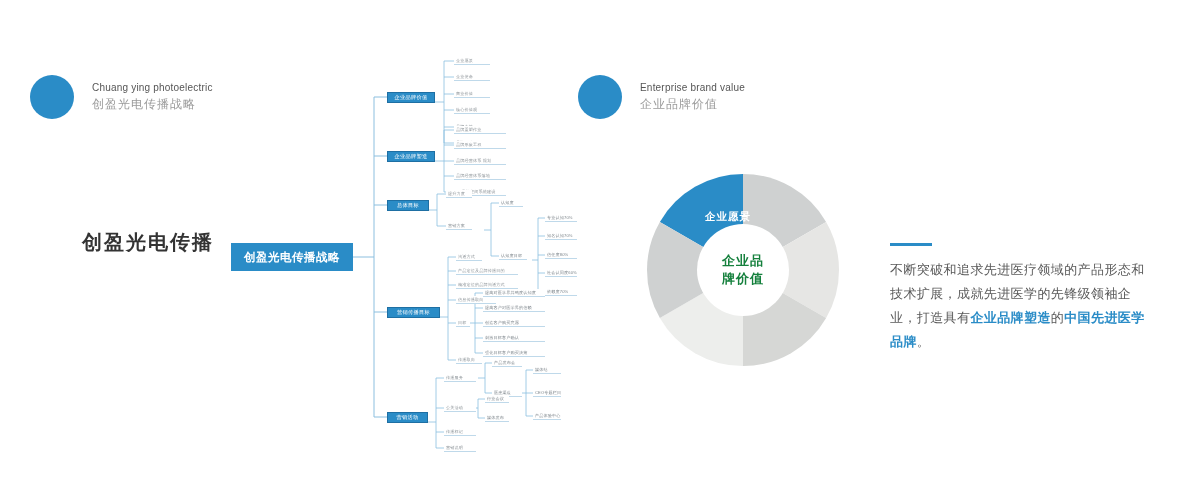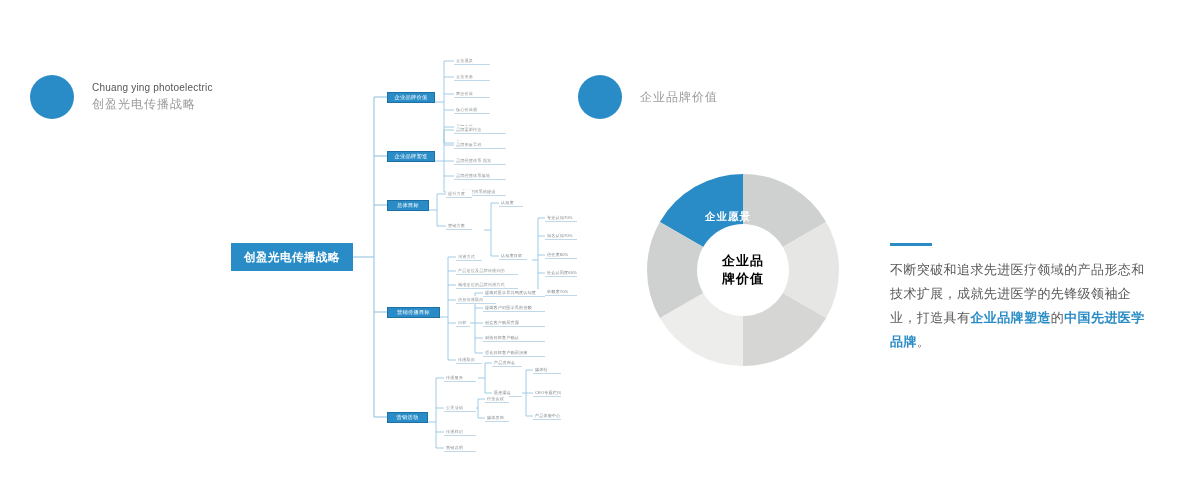--- a/index.html
+++ b/index.html
@@ -81,21 +81,21 @@
   #donut-wrap { position:absolute; left:645px; top:172px; width:196px; height:196px; }
   #donut-label {
     position:absolute; left:60px; top:38px;
     font-size:10.5px; color:#fff; font-weight:bold;
     letter-spacing:1px; white-space:nowrap;
   }
   #donut-center {
     position:absolute; left:50%; top:50%;
     transform:translate(-50%,-50%);
     text-align:center;
-    font-size:13px; font-weight:bold; color:#000000;
+    font-size:13px; font-weight:bold; color:#15803d;
     line-height:1.35; letter-spacing:1px;
     white-space:nowrap;
   }
 
   
   #accent-bar {
     position:absolute; left:890px; top:243px;
     width:42px; height:3px; background:#2a8cc7;
   }
   #para {
@@ -112,25 +112,27 @@
   <div class="hdr-dot"></div>
   <div class="hdr-txt">
     <div class="hdr-en">Chuang ying photoelectric</div>
     <div class="hdr-cn">创盈光电传播战略</div>
   </div>
 </div>
 
 <div class="hdr" id="hdr-right">
   <div class="hdr-dot"></div>
   <div class="hdr-txt">
+    <div class="hdr-en">Enterprise brand value</div>
     <div class="hdr-cn">企业品牌价值</div>
   </div>
 </div>
 
 <div id="big-title">
+  <div>创盈光电传播</div>
 </div>
 
 <div id="mindmap">
 
   <svg width="330" height="420">
     <g stroke="#8cbfdf" stroke-width="1" fill="none">
 
       <path d="M120 217 L142 217"></path>
 
       <path d="M142 57 L142 377"></path>

